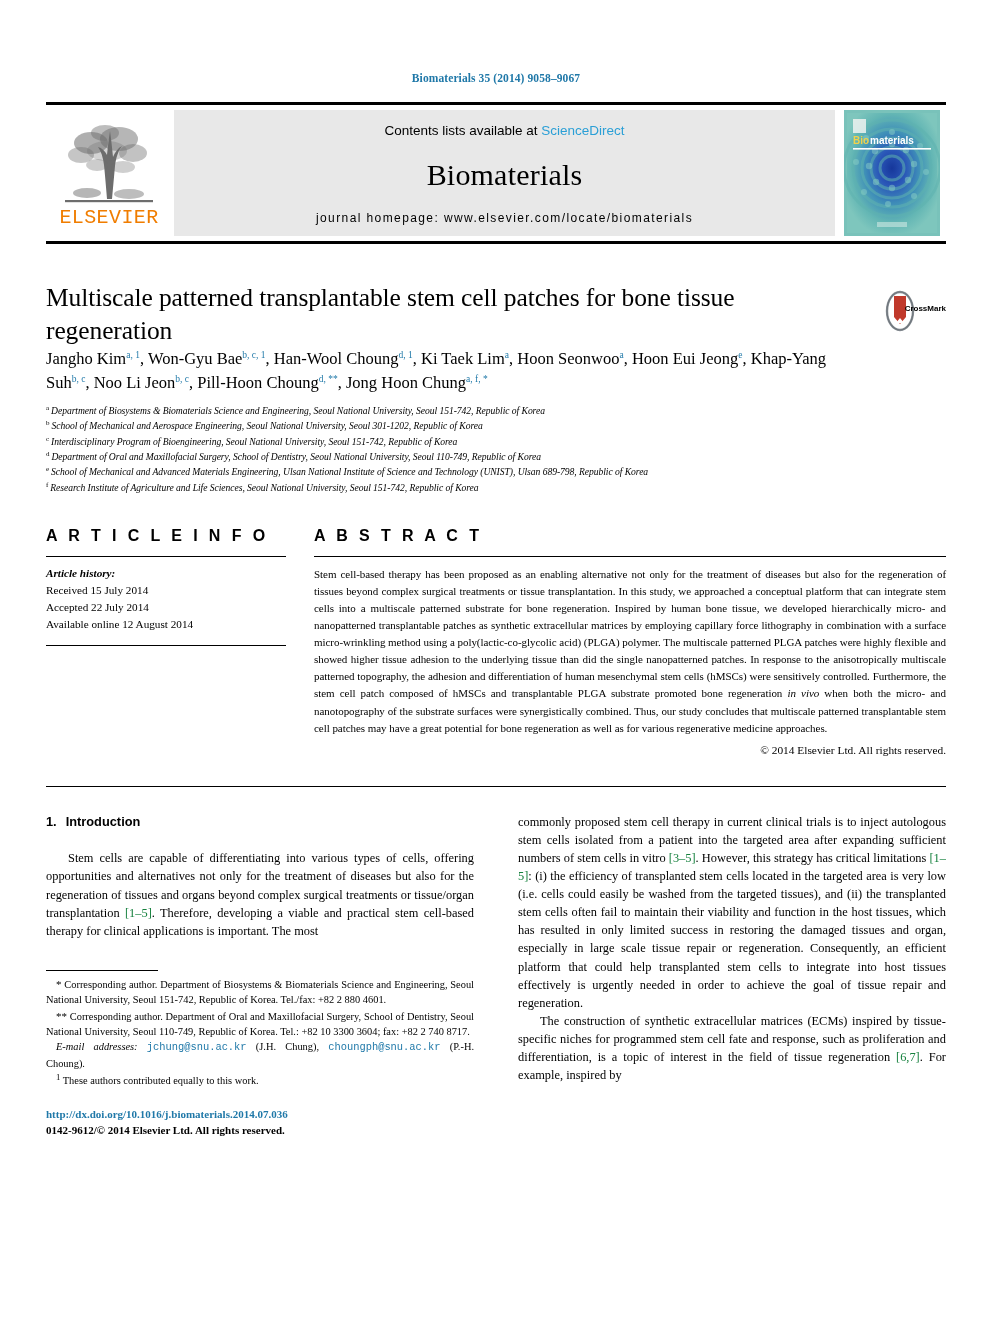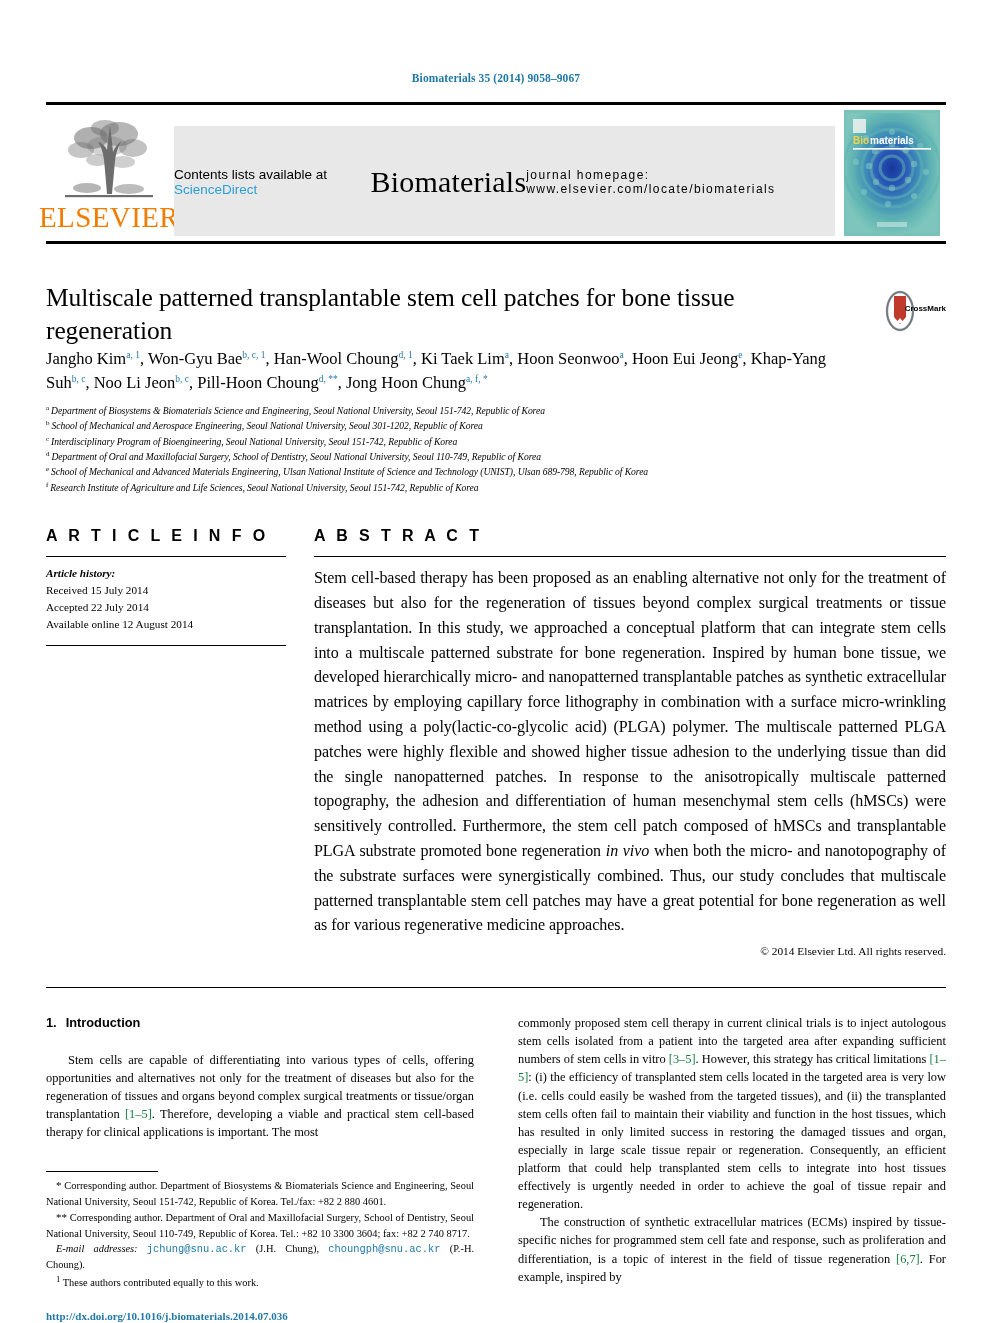--- a/index.html
+++ b/index.html
@@ -37,32 +37,33 @@
     width: 126px;
     flex: 0 0 126px;
     display: flex;
     flex-direction: column;
     align-items: center;
     justify-content: center;
     padding: 6px 4px 4px;
   }
   .elsevier-tree { width: 92px; height: 86px; }
   .elsevier-word {
-    font-family: Liberation Serif, serif;
+    font-family: Liberation Mono, monospace;
     color: #f07d00;
-    font-size: 29px;
+    font-size: 20px;
     letter-spacing: .4px;
     line-height: 1;
     margin-top: 1px;
   }
   .center-block {
     flex: 1 1 auto;
     background: #e8e8e8;
-    margin: 21px 3px 5px 2px;
+    margin: 5px 3px 5px 2px;
     display: flex;
+    flex-direction: column;
     justify-content: space-between;
     align-items: center;
     padding: 13px 0 11px;
   }
   .contents-line { font-size: 13.5px; font-family: "Liberation Sans", sans-serif; }
   .contents-line .sd { color: #2a9fd6; }
   .journal-title {
     font-size: 30px;
     font-family: "Liberation Serif", serif;
     letter-spacing: .2px;
@@ -131,21 +132,21 @@
     font-size: 16px;
     letter-spacing: 3.4px;
   }
   .rule { border-top: 1.6px solid #000; margin-top: 11px; }
   .rule-thin { border-top: 1px solid #000; margin: 12px 0 0; }
 
   .info-block { font-size: 11.2px; line-height: 1.52; padding-top: 8px; }
   .info-block .lbl { font-style: italic; font-weight: bold; }
 
   .abstract {
-    font-size: 16px;
+    font-size: 11px;
     line-height: 1.55;
     text-align: justify;
     padding-top: 9px;
     letter-spacing: -.05px;
   }
   .abstract .ital { font-style: italic; }
   .copyright { text-align: right; font-size: 11.4px; margin-top: 7px; }
 
   
   .body-rule { border-top: 1.6px solid #000; margin-top: 30px; }

